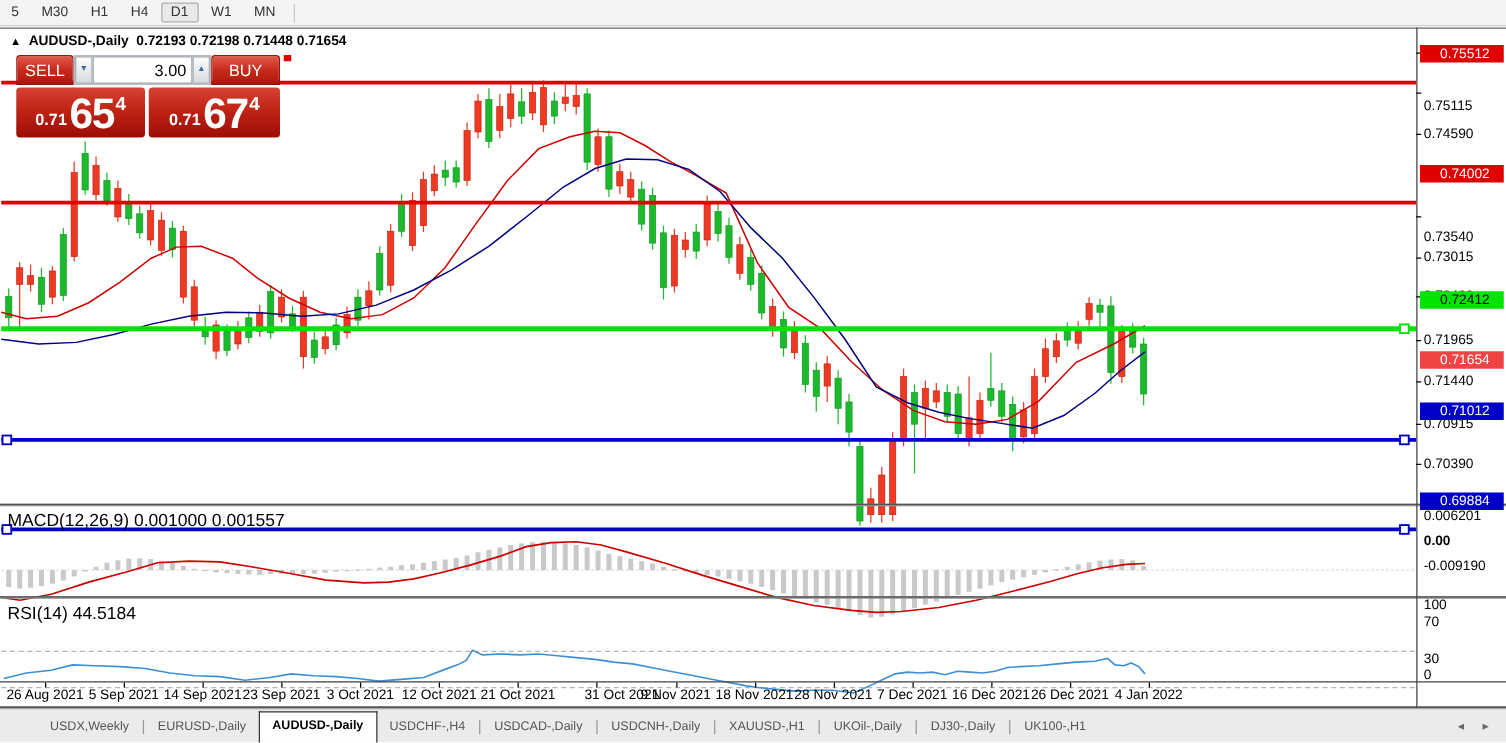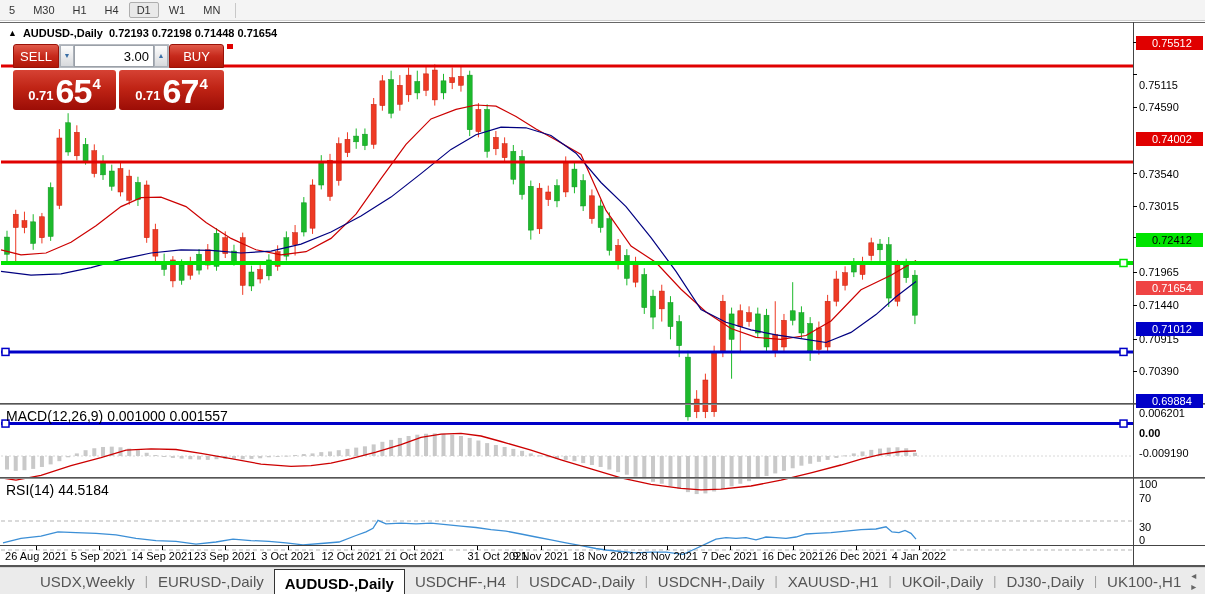--- a/index.html
+++ b/index.html
@@ -64,21 +64,21 @@
   #sell-quote { left:0; width:103px; }
   #buy-quote  { left:106px; width:105px; }
   .q-small { font-size:13px; font-weight:bold; margin:0 2px 3px 0; }
   .q-big   { font-size:34px; font-weight:bold; line-height:30px; letter-spacing:-1px; }
   .q-sup   { font-size:15px; font-weight:bold; margin:0 0 14px 1px; }
   #panel-anchor { position:absolute; left:227px; top:44px; width:6px; height:5px; background:#e00000; }
 
   
   #tabbar { position:absolute; left:0; top:567px; width:1205px; height:27px; background:#ebebeb;
     display:flex; align-items:center; padding-left:30px; border-top:1px solid #d5d5d5; }
-  .tab { font-size:15px; color:#555; padding:5px 10px; white-space:nowrap; cursor:pointer; }
+  .tab { font-size:10px; color:#555; padding:5px 10px; white-space:nowrap; cursor:pointer; }
   .tab.active { background:#fff; color:#000; font-weight:bold; border:1px solid #333; border-bottom:none;
     height:26px; margin-bottom:-1px; padding-top:5px; }
   .tab-sep { color:#999; font-size:12px; }
   #tab-arrows { margin-left:auto; margin-right:8px; font-size:10px; color:#666; letter-spacing:6px; }
 </style>
 </head>
 <body>
 
 <div id="root">
 
@@ -477,21 +477,21 @@
   </div>
 
   <div id="price-axis">
       <div class="ax-tick" style="top: 42px;"></div>
       <div class="ax-label" style="top: 36px;">0.75640</div>
       <div class="ax-tick" style="top: 74px;"></div>
       <div class="ax-label" style="top: 68px; margin-top: 11px;">0.75115</div>
       <div class="ax-tick" style="top: 107px;"></div>
       <div class="ax-label" style="top: 101px;">0.74590</div>
       <div class="ax-tick" style="top: 173px;"></div>
-      <div class="ax-label" style="top: 168px;">0.73540</div>
+      <div class="ax-label" style="top: 184px;">0.73540</div>
       <div class="ax-tick" style="top: 206px;"></div>
       <div class="ax-label" style="top: 200px;">0.73015</div>
       <div class="ax-tick" style="top: 237px;"></div>
       <div class="ax-label" style="top: 231px;">0.72490</div>
       <div class="ax-tick" style="top: 272px;"></div>
       <div class="ax-label" style="top: 266px;">0.71965</div>
       <div class="ax-tick" style="top: 305px;"></div>
       <div class="ax-label" style="top: 299px;">0.71440</div>
       <div class="ax-tick" style="top: 339px;"></div>
       <div class="ax-label" style="top: 333px;">0.70915</div>

